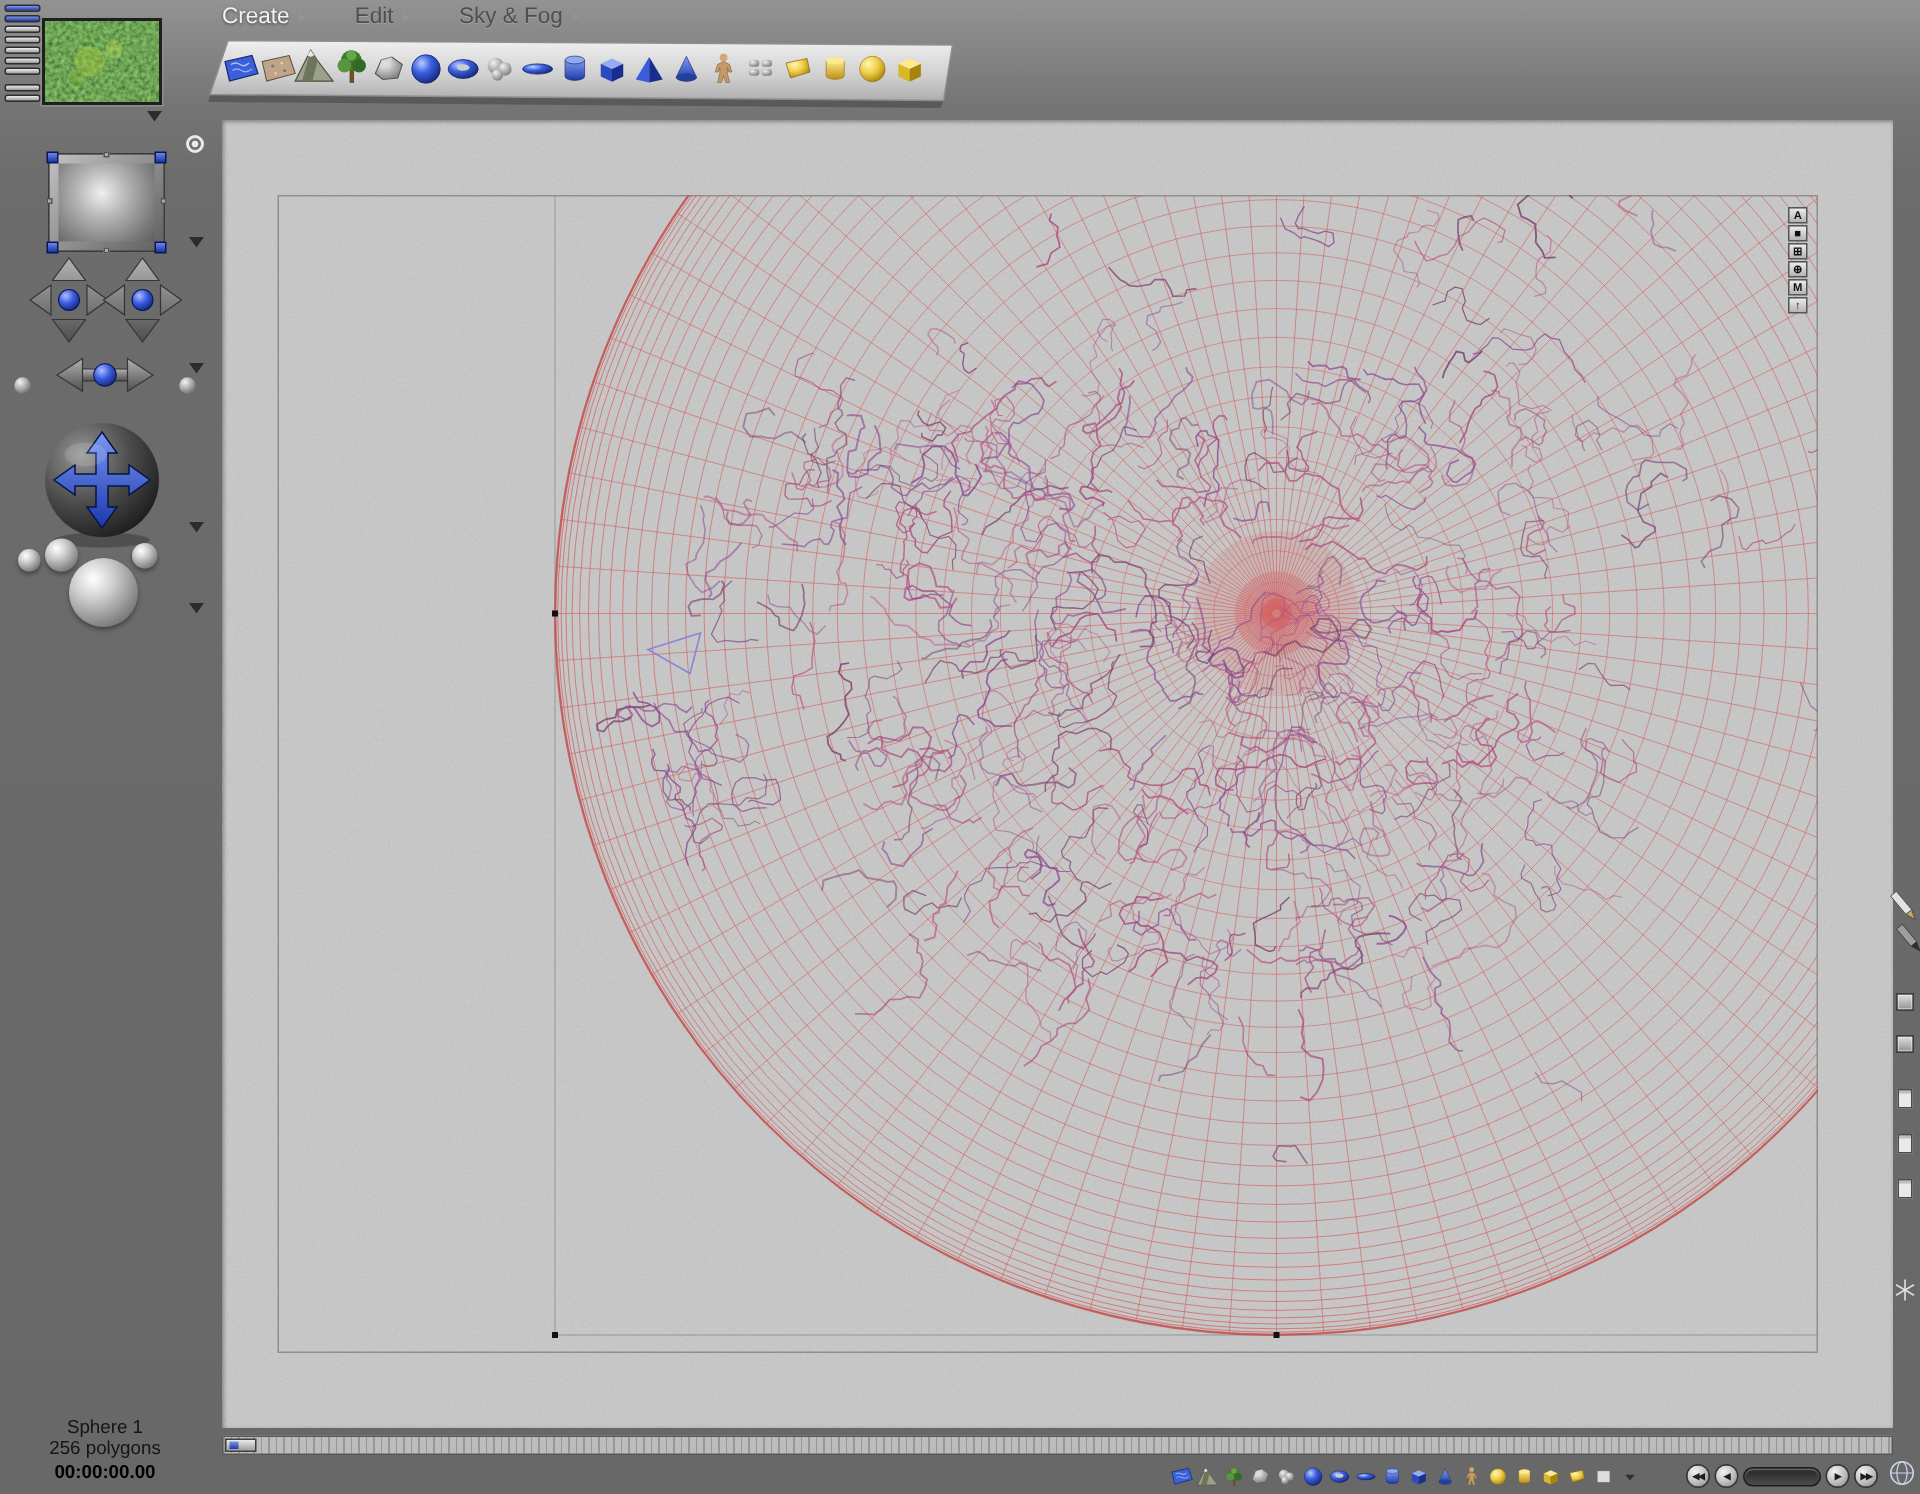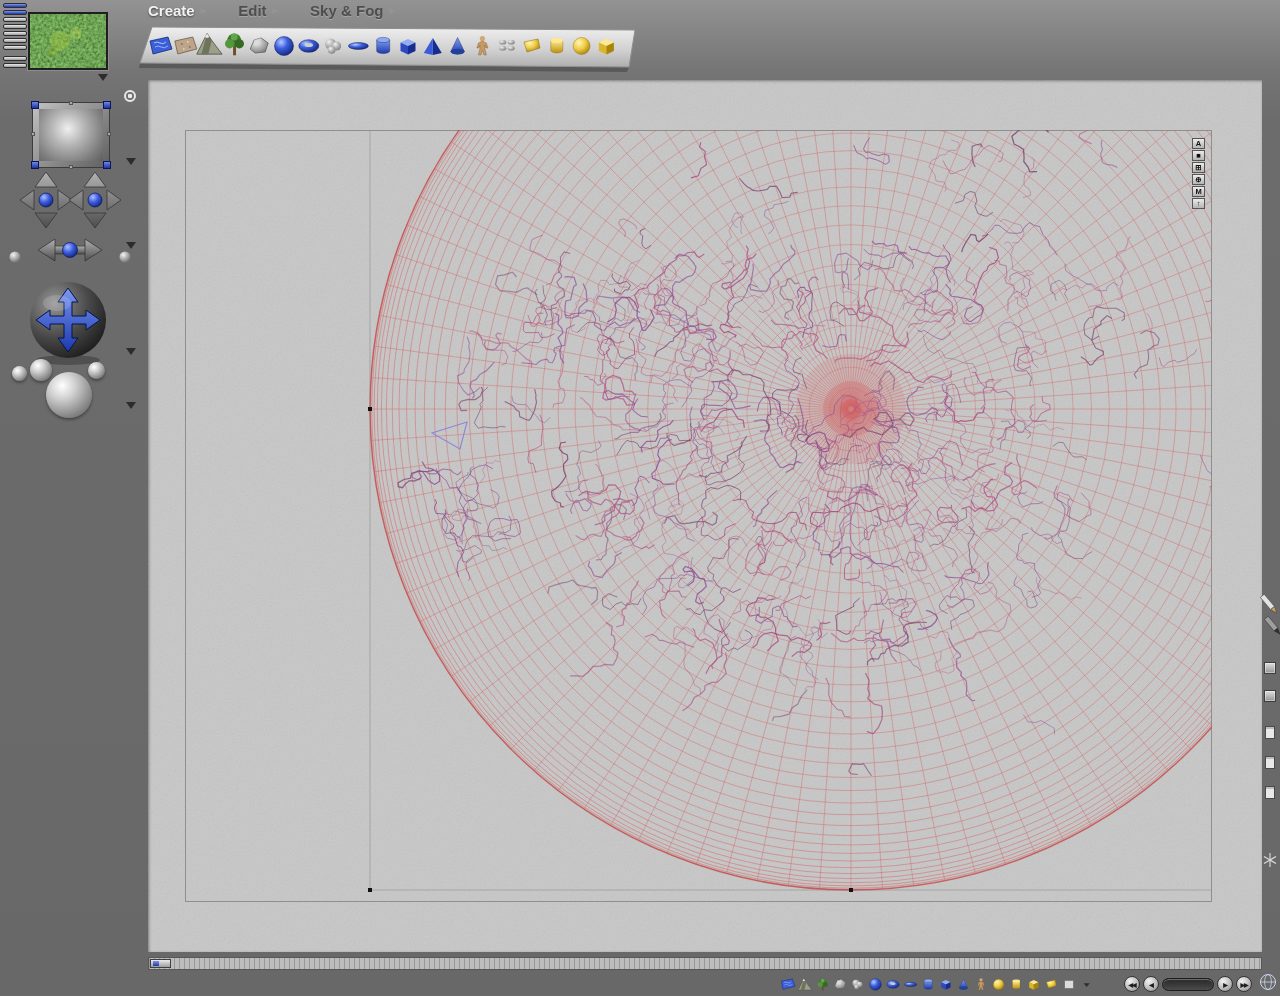--- a/index.html
+++ b/index.html
@@ -2,21 +2,21 @@
 <html><head>
 <meta charset="utf-8">
 <style>
 *{margin:0;padding:0;box-sizing:border-box}
 html,body{width:1280px;height:996px;overflow:hidden;background:#6a6a6a}
 #app{position:relative;width:1280px;height:996px;font-family:"Liberation Sans",sans-serif;
   background:linear-gradient(#939393,#757575 70px,#6c6c6c 120px,#686868)}
 svg{display:block}
 
 #menus{position:absolute;left:148px;top:2px;display:flex;gap:32px;z-index:20}
-.menu{display:flex;align-items:center;gap:6px;font-weight:bold;font-size:15px;color:#4e4e4e;
+.menu{display:flex;align-items:center;gap:6px;font-weight:normal;font-size:15px;color:#4e4e4e;
   text-shadow:0 1px 0 rgba(255,255,255,.22);cursor:default}
 .menu.active .mlabel{color:#f2f2f2;text-shadow:0 1px 2px rgba(0,0,0,.55)}
 .marr{font-size:11px;color:#949494;text-shadow:none}
 #palette-svg{position:absolute;left:138px;top:14px;z-index:15}
 
 #sidebar{position:absolute;left:0;top:0;width:140px;height:996px;z-index:10}
 #bar-stack{position:absolute;left:3px;top:3px}
 .bar{width:24px;height:5px;margin-bottom:2px;border:1px solid #2e2e2e;border-radius:2px;
   background:linear-gradient(#ececec,#9a9a9a)}
 .bar.blue{background:linear-gradient(#7e94ea,#2038a8)}
@@ -314,20 +314,25 @@
       <ellipse cx="33" cy="25" rx="14" ry="8" fill="#fff" opacity="0.14"></ellipse>
     </svg>
     <div class="dd" style="left:126px;top:348px"></div>
 
     <div class="ball" style="left:12px;top:366px;width:15px;height:15px"></div>
     <div class="ball" style="left:30px;top:359px;width:22px;height:22px"></div>
     <div class="ball" style="left:88px;top:362px;width:17px;height:17px"></div>
     <div class="ball" style="left:46px;top:372px;width:46px;height:46px"></div>
     <div class="dd" style="left:126px;top:402px"></div>
 
+    <div id="status">
+      <div class="sline">Sphere 1</div>
+      <div class="sline">256 polygons</div>
+      <div class="sline bold">00:00:00.00</div>
+    </div>
   </aside>
 
   <main id="viewport">
     <svg class="vp-noise" width="1114" height="872">
       <filter id="stucco">
           <feTurbulence type="fractalNoise" baseFrequency="0.55" numOctaves="2" stitchTiles="stitch"></feTurbulence>
         <feColorMatrix type="saturate" values="0"></feColorMatrix>
         </filter>
       <rect width="1114" height="872" filter="url(#stucco)" opacity="0.14"></rect>
     </svg>

